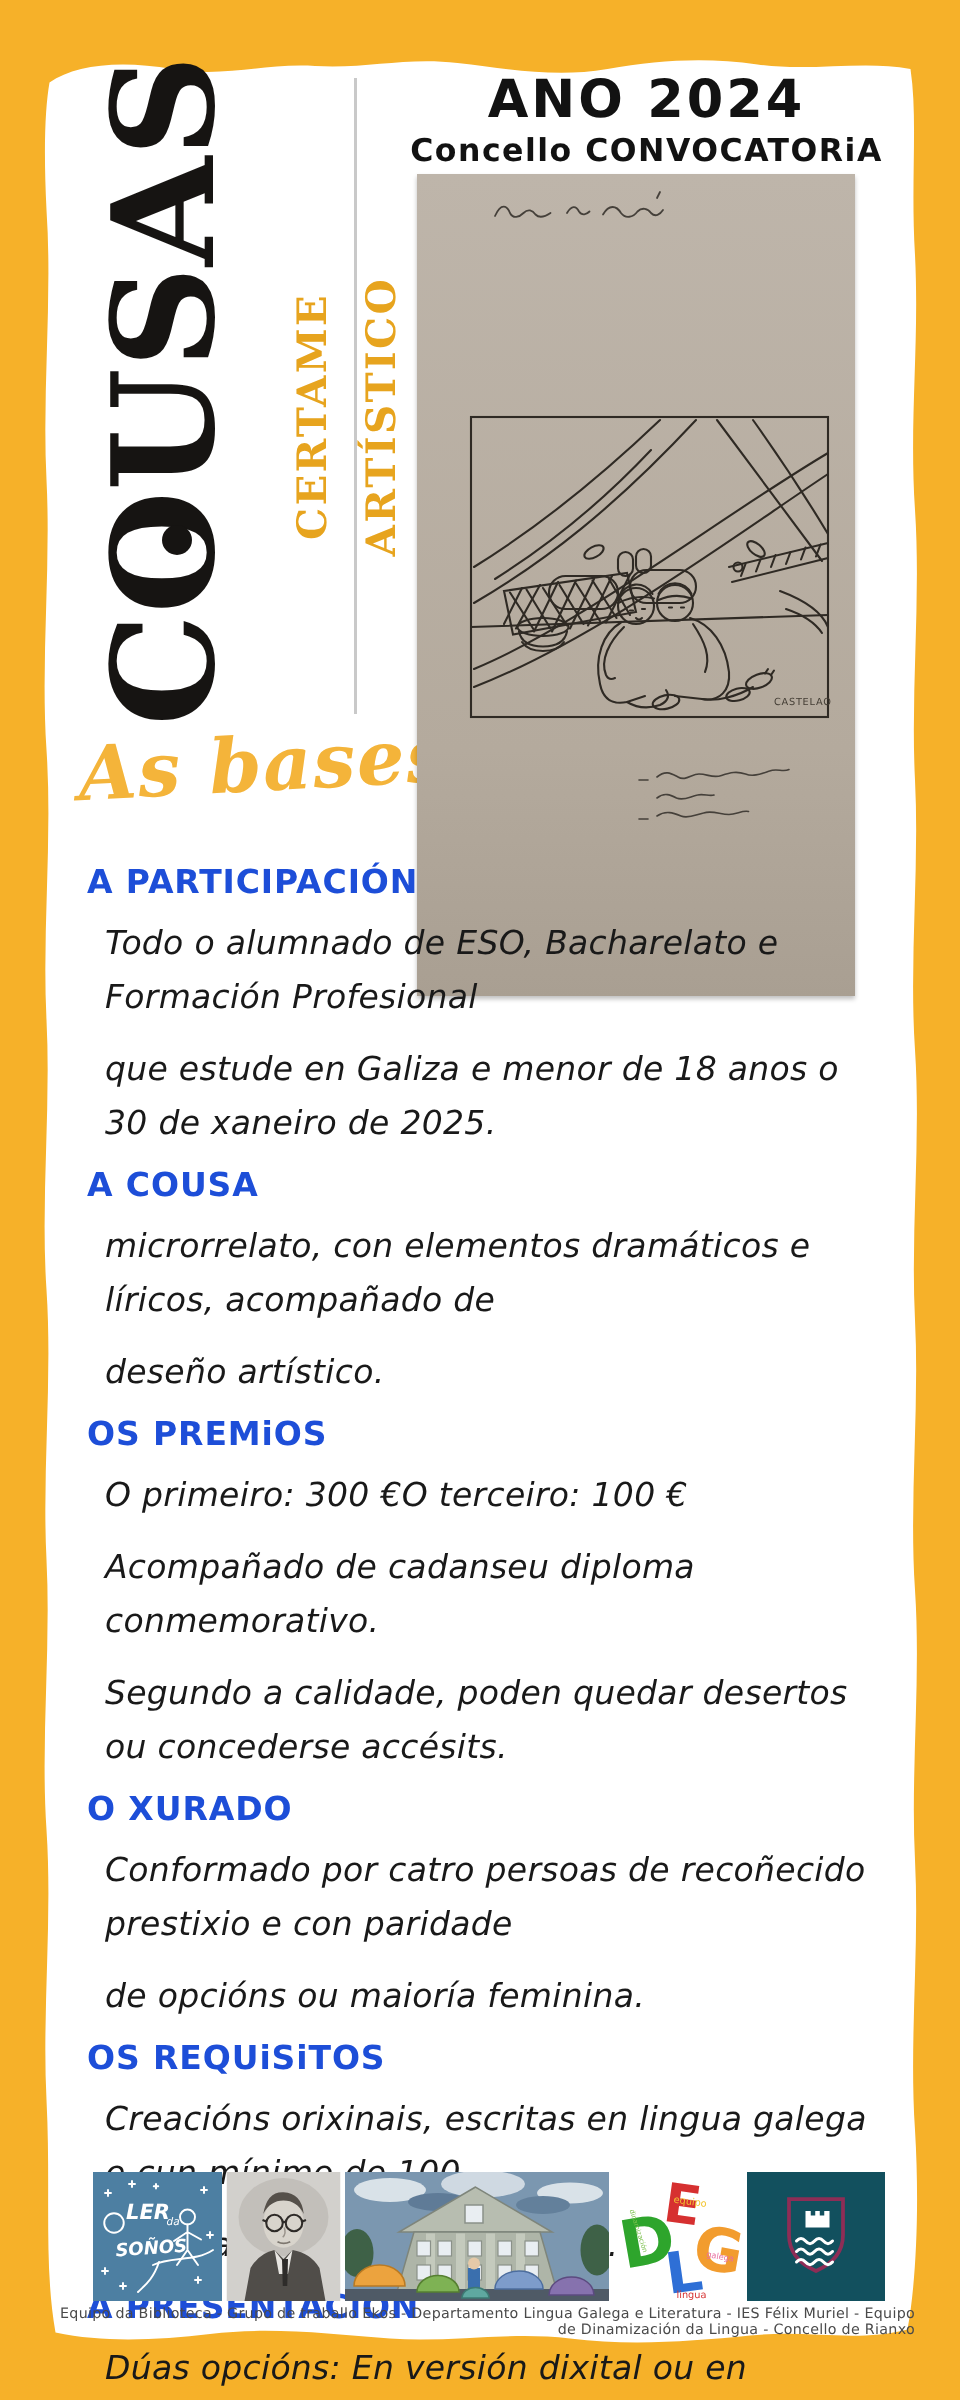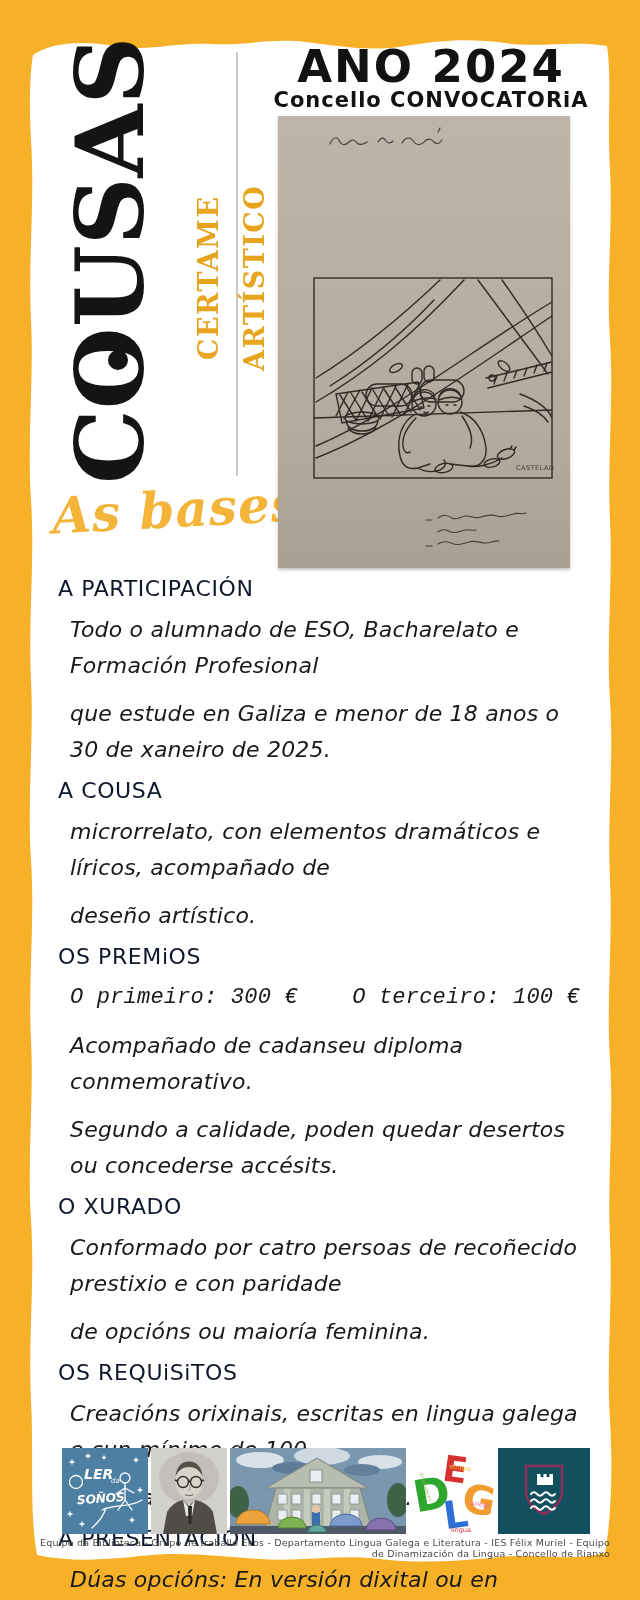--- a/index.html
+++ b/index.html
@@ -17,35 +17,35 @@
   .certame{left:186px;top:108px;height:340px;line-height:46px;
            font-family:"DejaVu Serif",serif;font-weight:700;font-size:27px;
            letter-spacing:1.5px;color:#e7a41e;text-align:center;}
   .divider{left:236px;top:52px;width:2px;height:424px;background:#c9c9c9;}
   .asbases{left:52px;top:480px;font-family:"DejaVu Serif",serif;font-style:italic;
            font-weight:700;font-size:50px;color:#f4b43a;transform:rotate(-3deg);
            letter-spacing:1px;}
 
   
   .hdr{left:250px;top:48px;width:362px;text-align:center;color:#121212;}
-  .hdr .year{font-weight:900;font-size:45px;letter-spacing:2px;line-height:38px;text-align:center;}
+  .hdr .year{font-weight:900;font-size:35px;letter-spacing:2px;line-height:38px;text-align:center;}
   .hdr .call{font-weight:900;font-size:21px;letter-spacing:1px;line-height:24px;margin-top:2px;}
 
   
-  .photo{left:278px;top:116px;width:292px;height:452px;
+  .photo{left:278px;top:116px;width:292px;height:548px;
          background:linear-gradient(#beb5aa,#b4aa9d 70%,#a99f92);box-shadow:0 2px 3px rgba(0,0,0,.25);}
   .photo svg{display:block;}
 
   
   .bases{left:58px;top:578px;width:538px;color:#191919;}
   .sec{margin-bottom:10px;}
-  .sec h3{margin:0 0 3px 0;font-weight:400;font-size:22px;line-height:22px;
-          letter-spacing:.6px;color:#0f172a;}
+  .sec h3{margin:0 0 3px 0;font-weight:700;font-size:22px;line-height:22px;
+          letter-spacing:.6px;color:#1d4ed8;}
   .sec p{margin:12px;font-style:italic;font-size:22px;line-height:36px;letter-spacing:.2px;}
-  .prizes{display:flex;justify-content:space-between;padding-right:4px;font-family:Liberation Mono, monospace;}
+  .prizes{display:flex;justify-content:flex-start;padding-right:4px;}
 
   
   .logos{left:62px;top:1448px;display:flex;gap:3px;align-items:center;}
   .logos .box{flex:none;}
   .credits{left:30px;top:1537px;width:580px;text-align:right;font-size:9.5px;
            color:#4a4a4a;letter-spacing:.2px;font-family:"DejaVu Sans",sans-serif;}
 </style>
 </head>
 <body>
 

